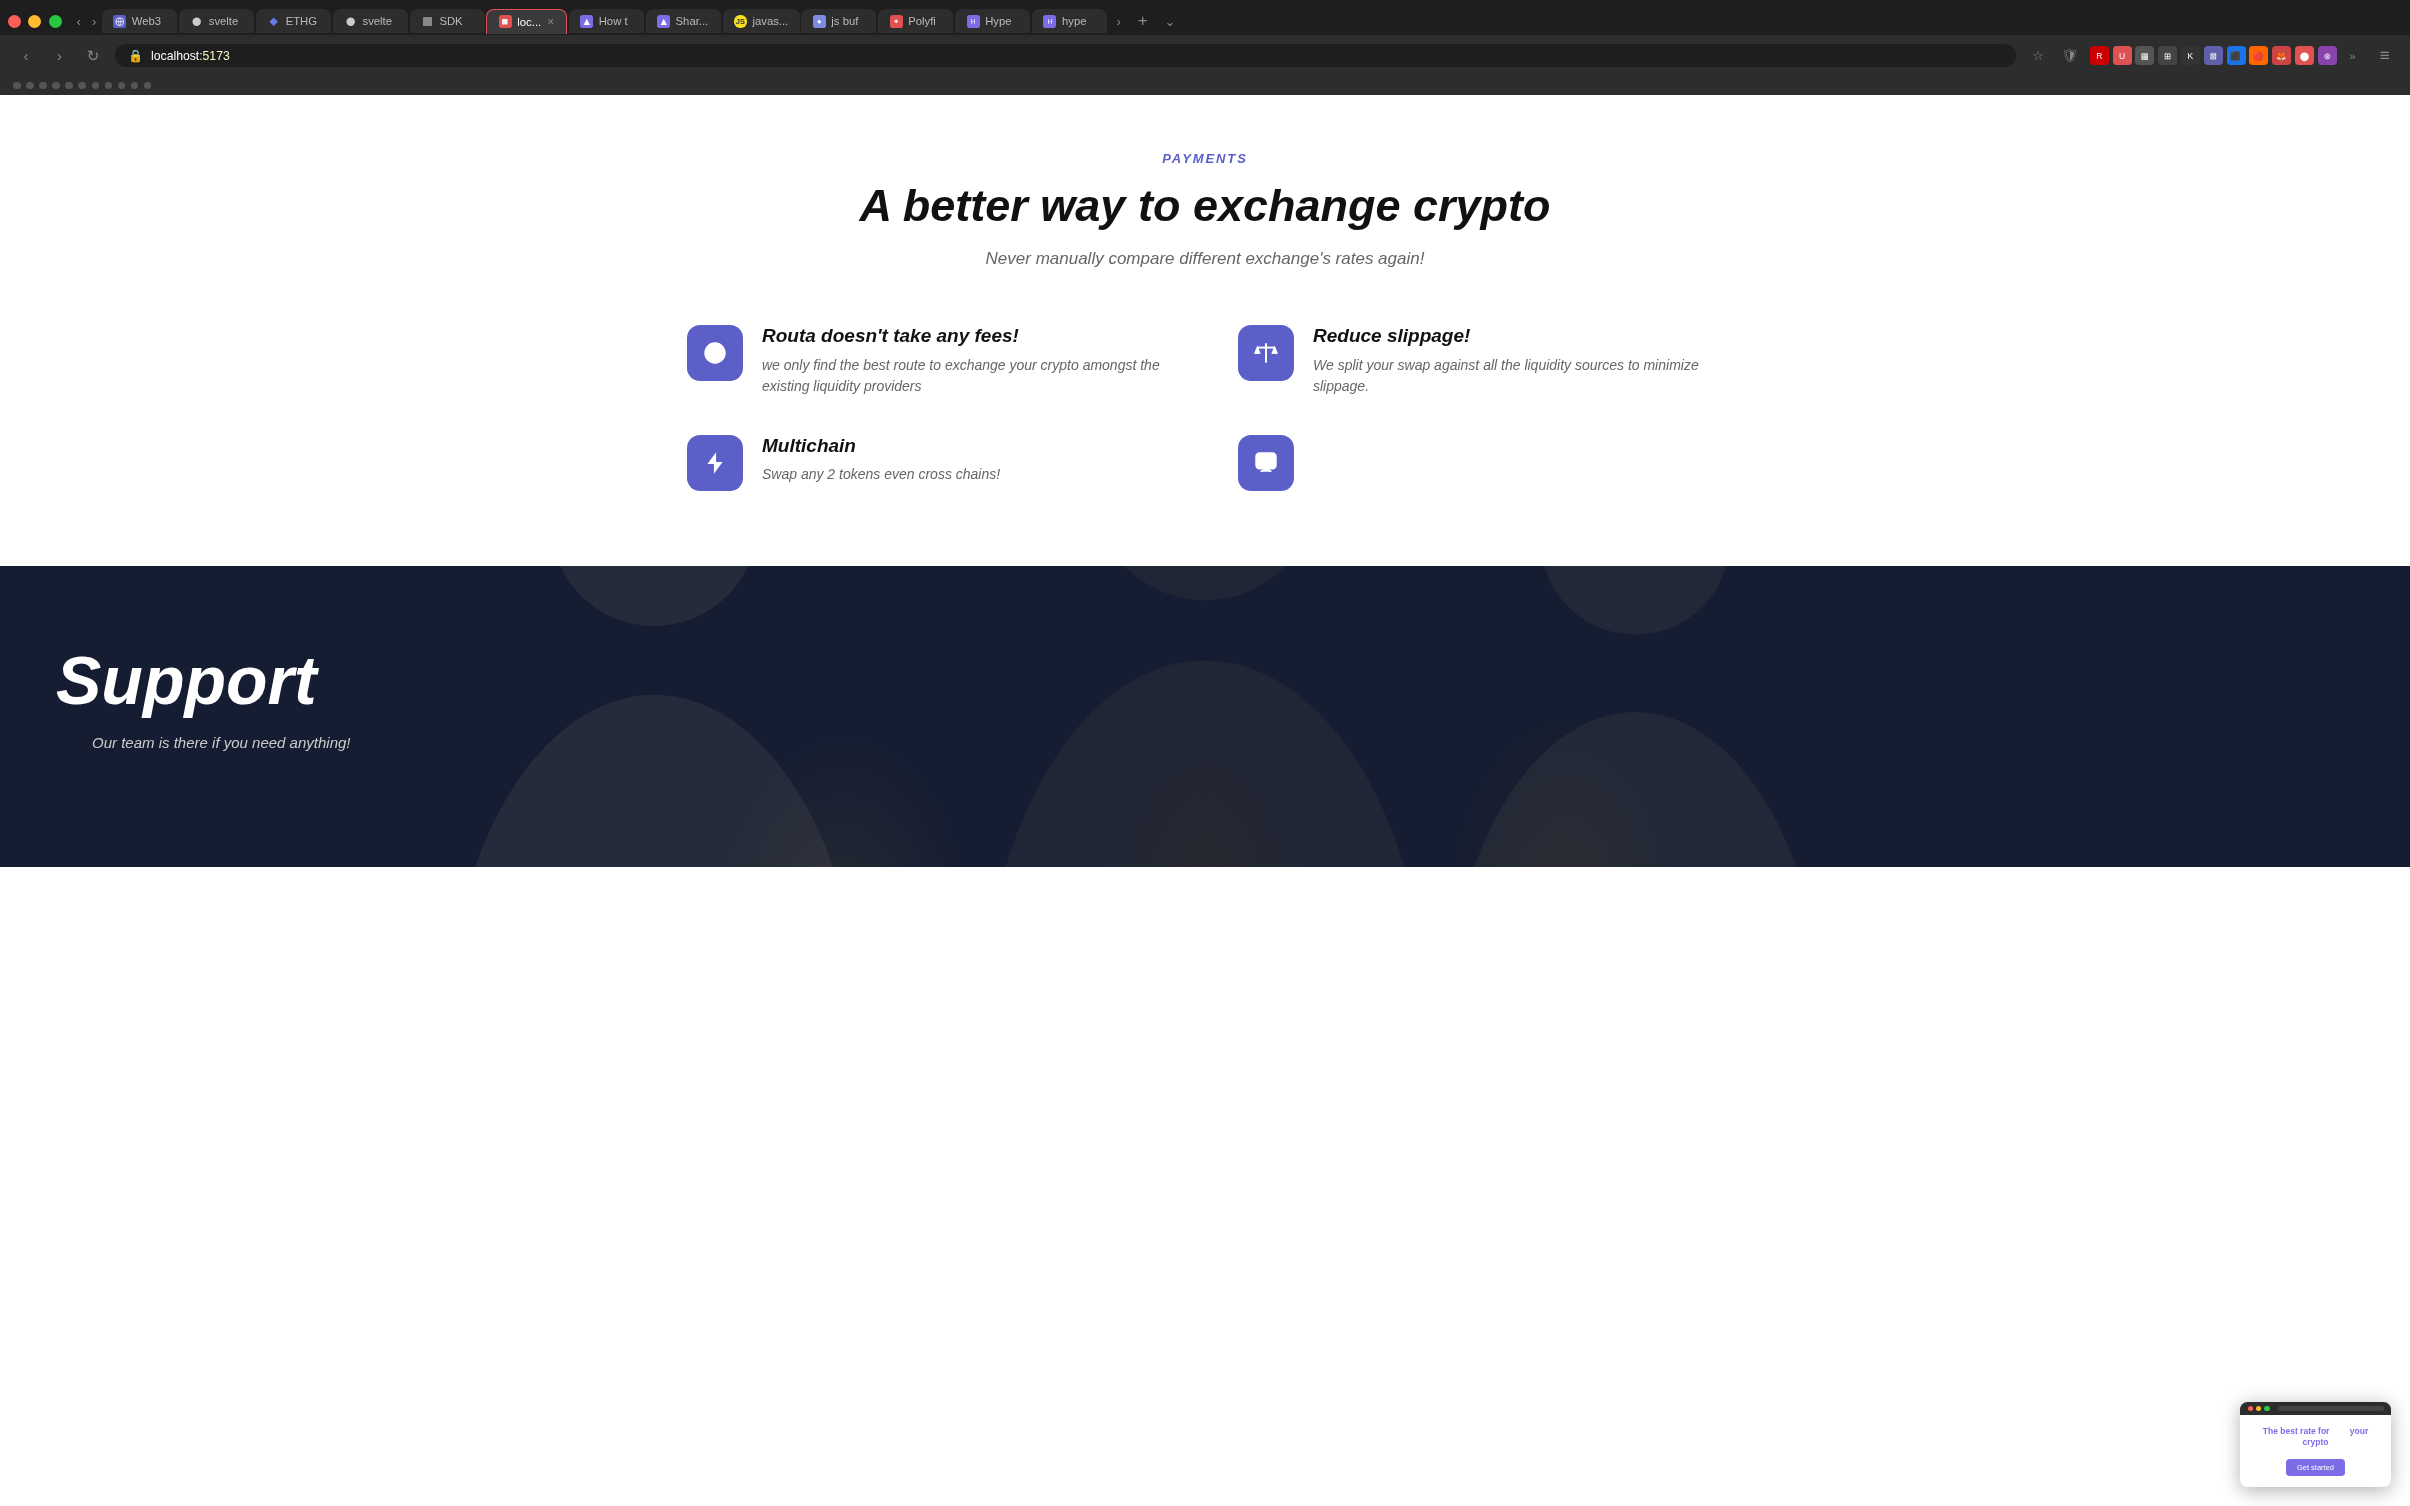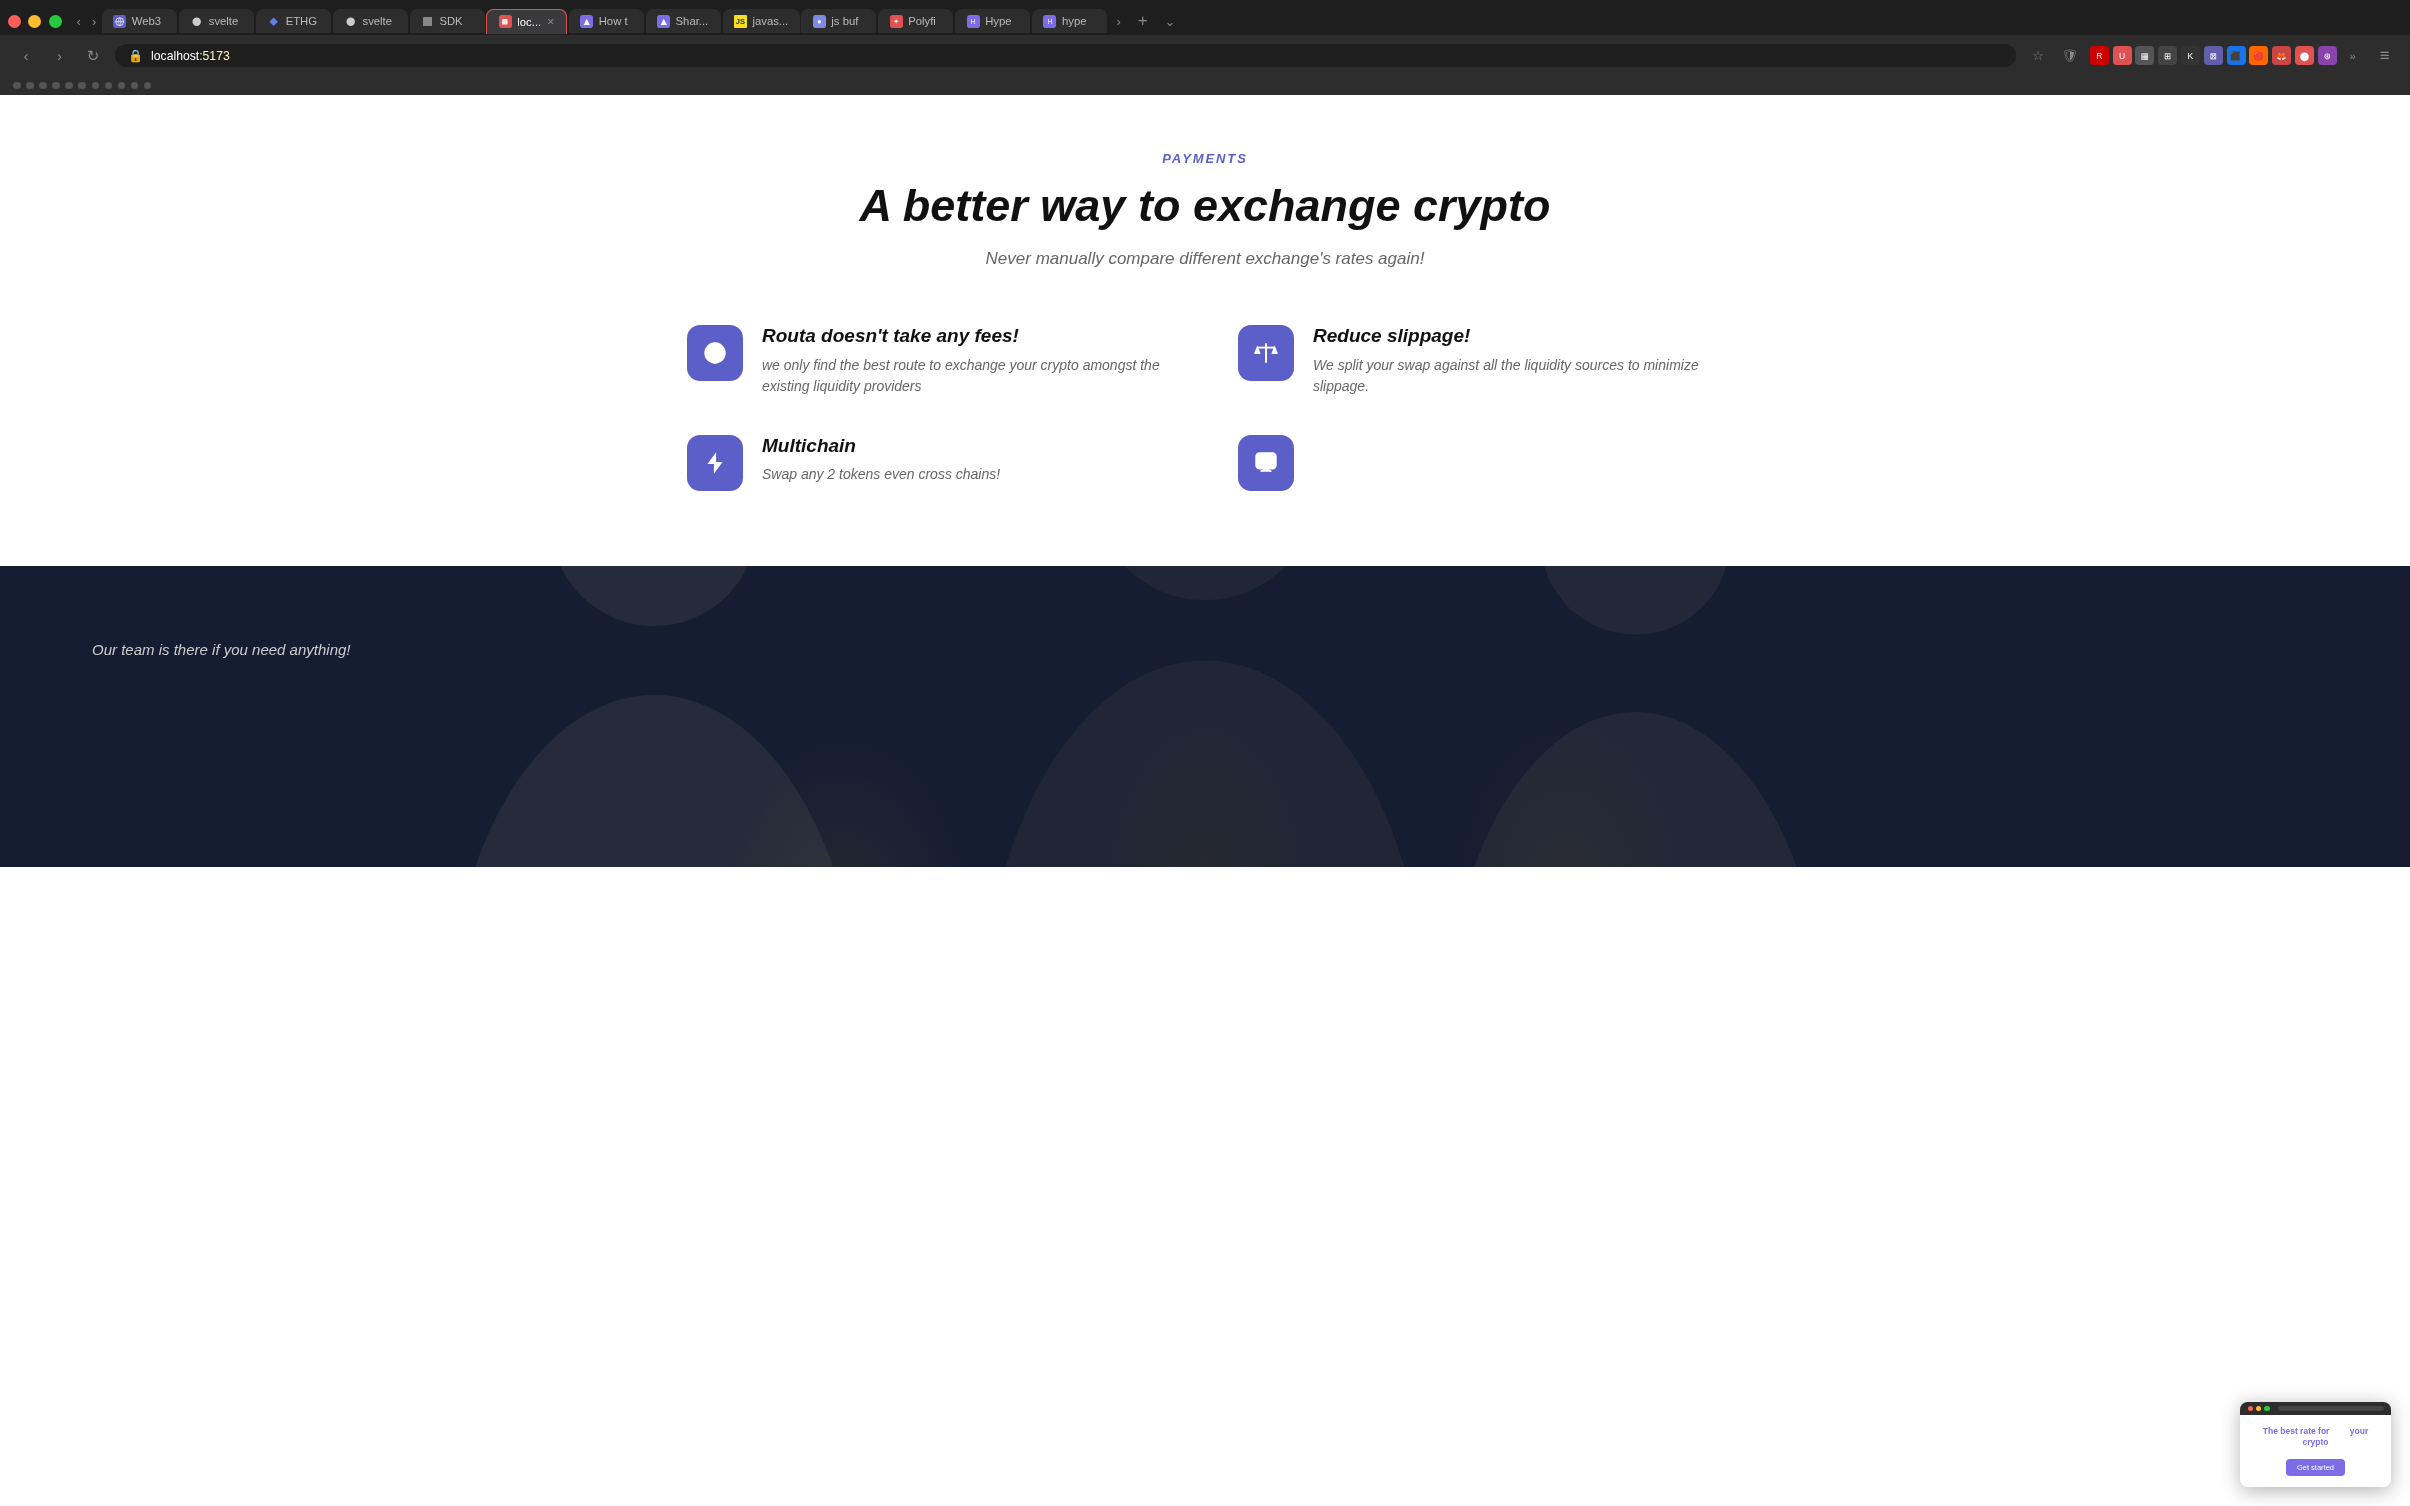--- a/index.html
+++ b/index.html
@@ -468,21 +468,21 @@
       <div class="tab">
         <div class="tab-icon" style="background:#7c6de7; border-radius:2.8px;">
           <svg width="7.5" height="7.5" viewBox="0 0 24 24" fill="white">
               <polygon points="12,2 22,22 2,22" fill="white"></polygon>
             </svg>
         </div>
         <span>Shar...</span>
       </div>
 
       <div class="tab">
-        <div class="tab-icon" style="background:#f7df1e; border-radius:1px;">
+        <div class="tab-icon" style="background:#f7df1e; border-radius:6px;">
           <span style="font-size:7.5px; color:#333; font-weight:bold;">JS</span>
         </div>
         <span>javas...</span>
       </div>
 
       <div class="tab">
         <div class="tab-icon" style="background:#7c8ce4; border-radius:2.8px;">
           <span style="font-size:7.5px; color:#fff;">●</span>
         </div>
         <span>js buf</span>
@@ -663,20 +663,21 @@
       <ellipse cx="380" cy="500" rx="120" ry="200" fill="#555"></ellipse>
       <circle cx="380" cy="200" r="60" fill="#555"></circle>
 
       <ellipse cx="700" cy="500" rx="130" ry="220" fill="#444"></ellipse>
       <circle cx="700" cy="180" r="65" fill="#444"></circle>
 
       <ellipse cx="950" cy="500" rx="110" ry="190" fill="#4a4a4a"></ellipse>
       <circle cx="950" cy="210" r="55" fill="#4a4a4a"></circle>
     </svg>
     <div class="support-content">
+      <h2 class="support-title">Support</h2>
       <p class="support-subtitle">Our team is there if you need anything!</p>
     </div>
   </div>
 
 </div>
 
 <div class="preview-card">
   <div class="preview-card-header">
     <div class="preview-dot" style="background:#ff5f57;"></div>
     <div class="preview-dot" style="background:#febc2e;"></div>

